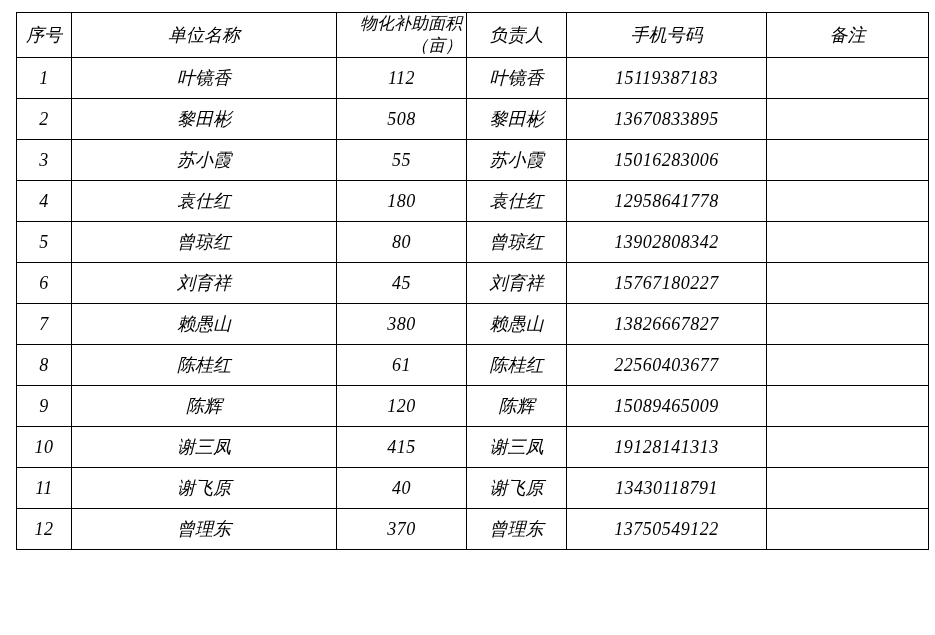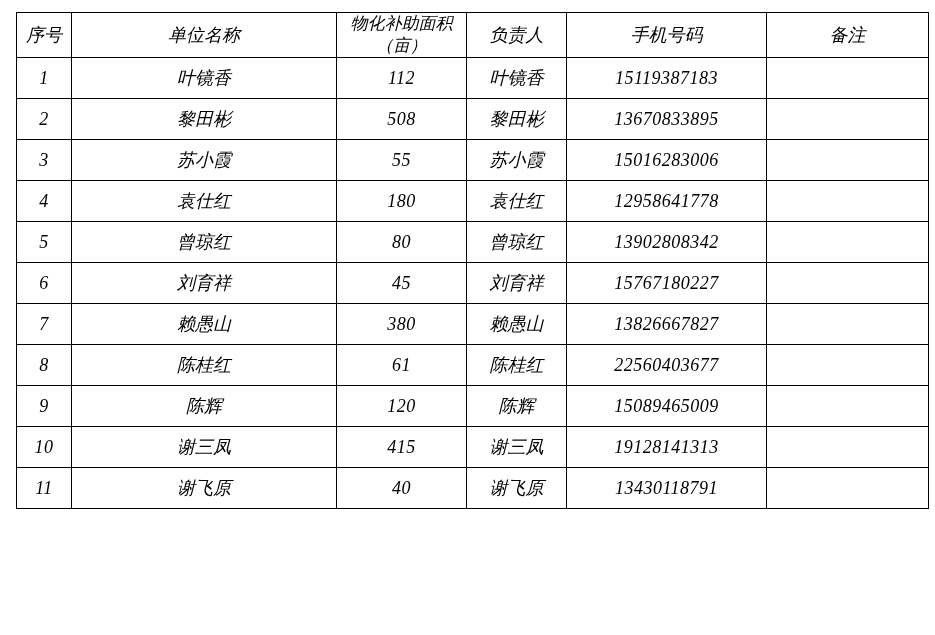--- a/index.html
+++ b/index.html
@@ -50,20 +50,21 @@
 
   thead td {
     height: 54px;
     font-size: 18px;
   }
   thead td.head-area {
     font-size: 17px;
     line-height: 1.3;
     white-space: normal;
     padding: 0 4px;
+    text-align: right;
   }
   tbody td {
     height: 41px;
   }
   td.num, td.phone {
     font-family: "Liberation Serif", "DejaVu Serif", serif;
     letter-spacing: 0.5px;
   }
   td.total-label {
     text-align: center;
@@ -175,15 +176,23 @@
         <td class="empty-cell"></td>
       </tr>
       <tr>
         <td class="num">11</td>
         <td>谢飞原</td>
         <td class="num">40</td>
         <td>谢飞原</td>
         <td class="phone">13430118791</td>
         <td class="empty-cell"></td>
       </tr>
+      <tr>
+        <td class="num">12</td>
+        <td>曾理东</td>
+        <td class="num">370</td>
+        <td>曾理东</td>
+        <td class="phone">13750549122</td>
+        <td class="empty-cell"></td>
+      </tr>
     </tbody>
   </table>
 </div>
 
 </body></html>

